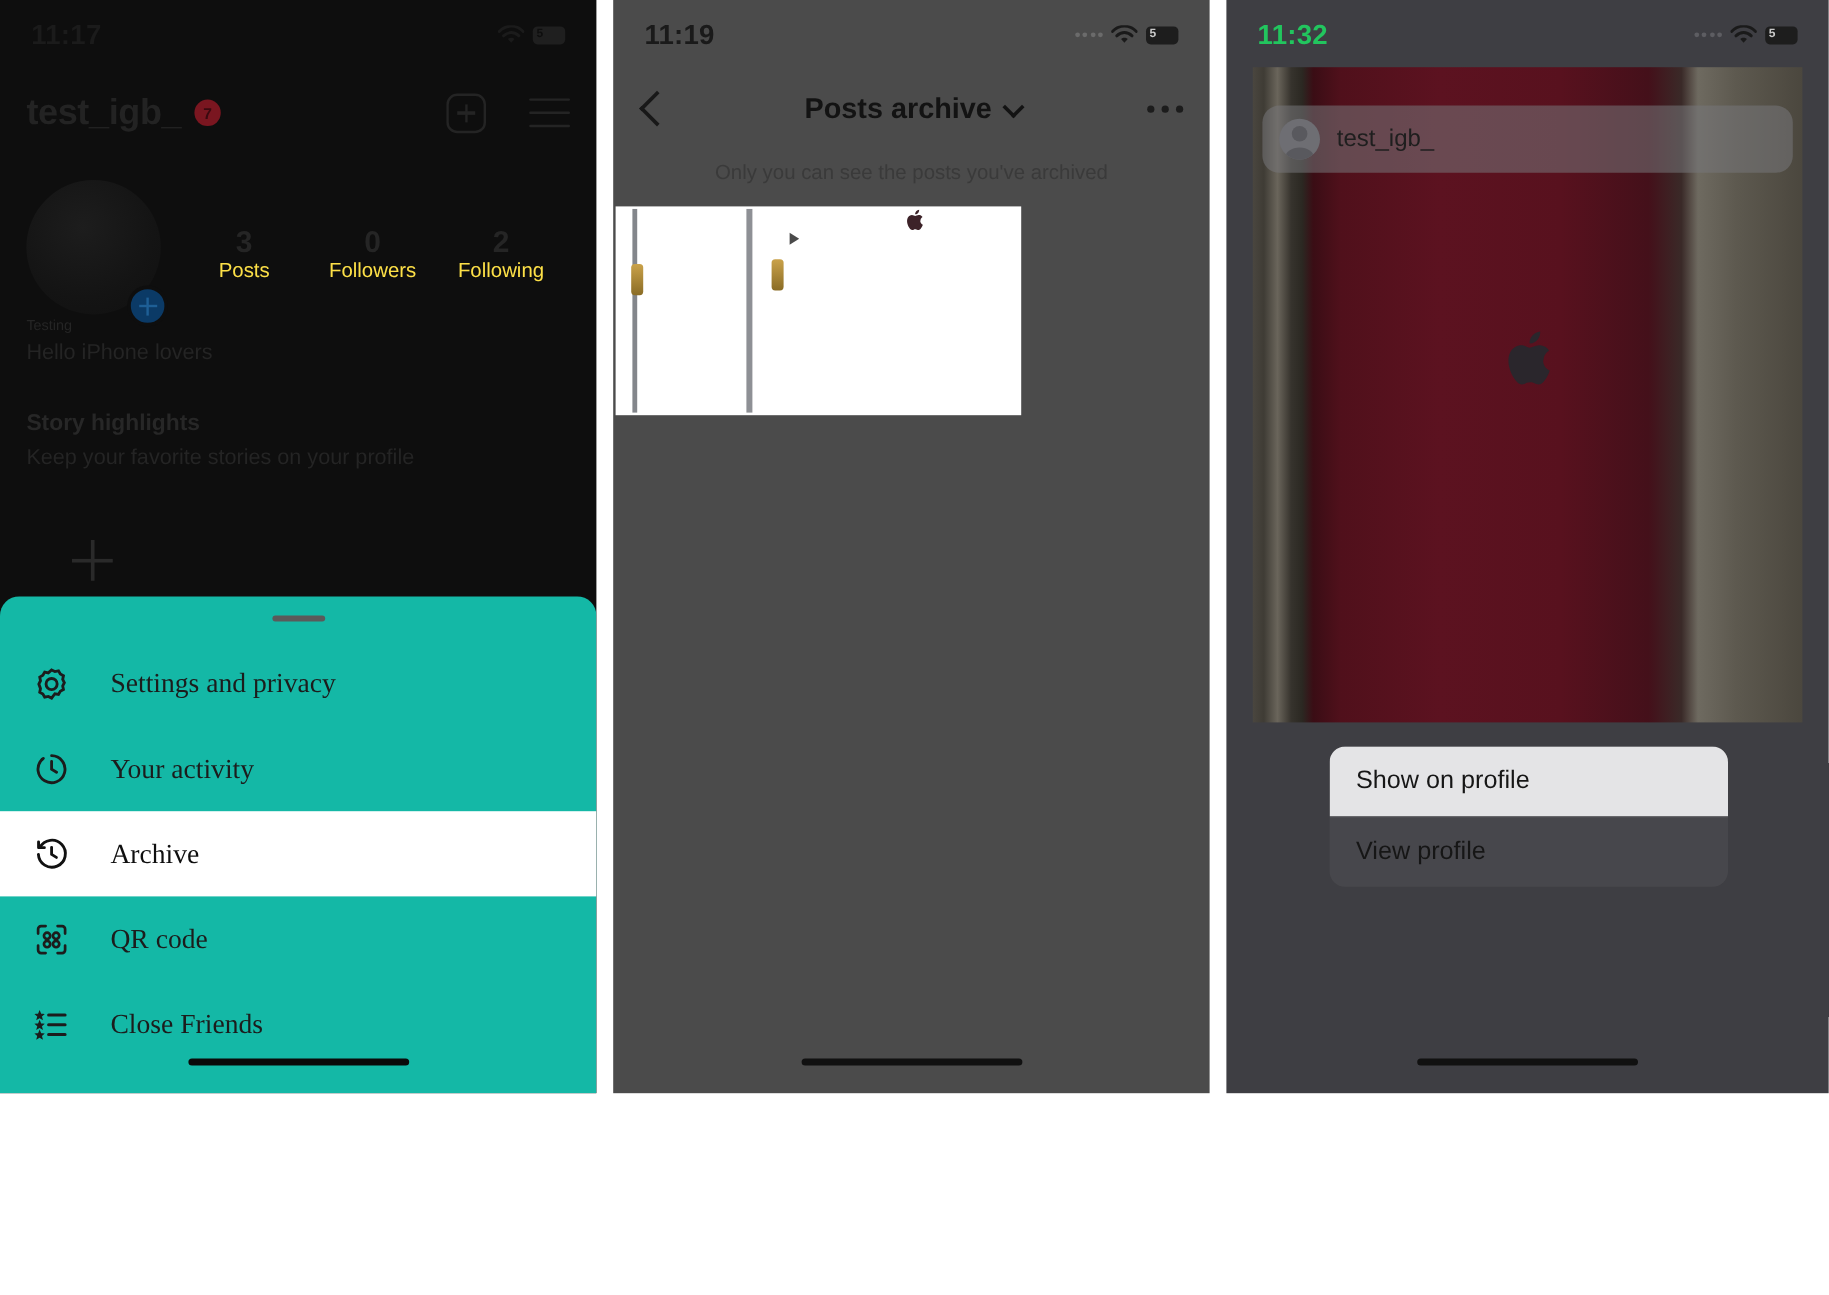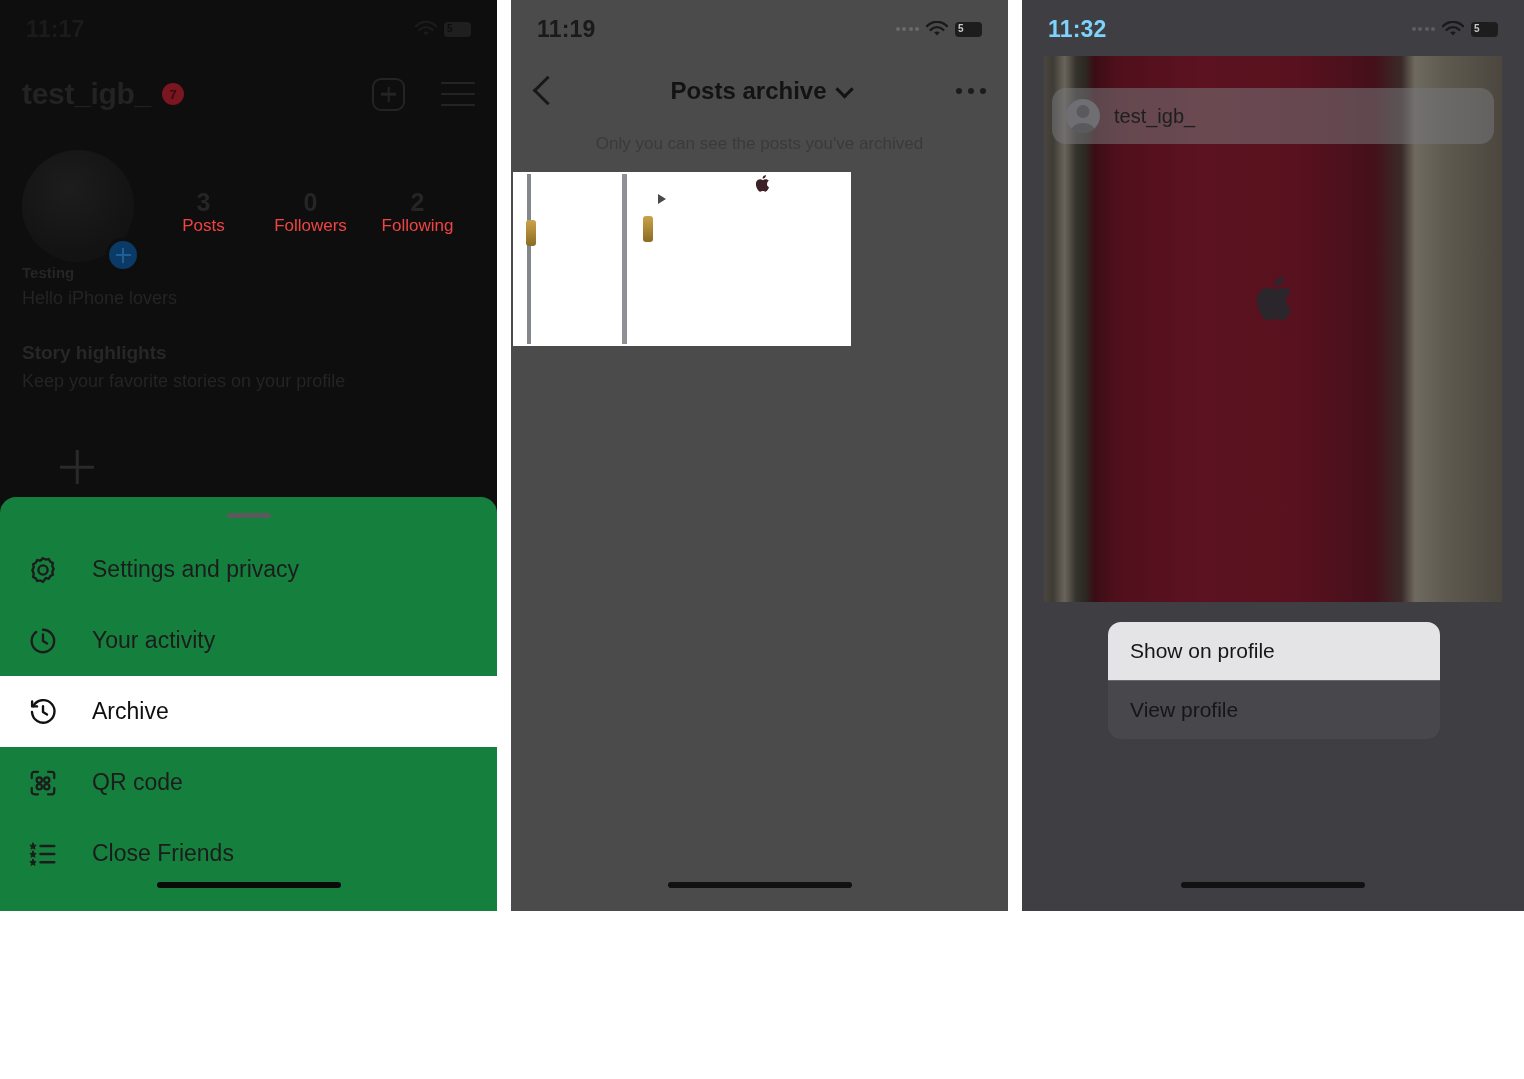--- a/index.html
+++ b/index.html
@@ -63,21 +63,21 @@
   .p1 .batt { background: #1f1f1f; }
   .p1 .batt span { color: #0e0e0e; }
 
   
   .p2 .sb-time { color: #1a1a1a; }
   .p2 .sb-dots i { background: #6b6b6b; }
   .p2 .batt { background: #1d1d1d; }
   .p2 .batt span { color: #c9c9c9; }
 
   
-  .p3 .sb-time { color: #7dd3fc; }
+  .p3 .sb-time { color: #22c55e; }
   .p3 .sb-dots i { background: #5d5d62; }
   .p3 .batt { background: #1d1d1d; }
   .p3 .batt span { color: #c9c9c9; }
 
   
   .p1-dim { position: absolute; inset: 0; }
   .profile-head {
     position: absolute; top: 66px; left: 0; right: 0;
     display: flex; align-items: center; padding: 0 22px;
     height: 56px;
@@ -120,43 +120,44 @@
     display: flex; align-items: center; justify-content: center;
   }
   .avatar-plus::before, .avatar-plus::after {
     content: ""; position: absolute; background: #1e5f96;
   }
   .avatar-plus::before { width: 15px; height: 2.6px; }
   .avatar-plus::after { height: 15px; width: 2.6px; }
   .stats { margin-left: auto; display: flex; gap: 0; padding-right: 4px; }
   .stat { width: 107px; text-align: center; }
   .stat .num { font-size: 25px; font-weight: bold; color: #252525; line-height: 1.15; }
-  .stat .lbl { font-size: 17px; color: #ef4444; }
+  .stat .lbl { font-size: 17px; color: #fde047; }
 
   .bio { position: absolute; top: 262px; left: 22px; right: 22px; }
-  .bio .name { font-size: 15px; font-weight: bold; color: #252525; line-height: 1.5; }
+  .bio .name { font-size: 12px; font-weight: normal; color: #252525; line-height: 1.5; }
   .bio .txt { font-size: 18px; color: #242424; line-height: 1.45; }
 
   .hl-sec { position: absolute; top: 342px; left: 22px; right: 22px; }
   .hl-title { font-size: 19px; font-weight: bold; color: #272727; }
   .hl-sub { font-size: 18px; color: #242424; margin-top: 7px; }
   .hl-add {
     position: absolute; top: 108px; left: 38px;
     width: 34px; height: 34px;
   }
   .hl-add::before, .hl-add::after { content: ""; position: absolute; background: #2a2a2a; }
   .hl-add::before { left: 0; right: 0; top: 50%; height: 2.5px; transform: translateY(-50%); }
   .hl-add::after { top: 0; bottom: 0; left: 50%; width: 2.5px; transform: translateX(-50%); }
 
   
   .sheet {
     position: absolute; left: 0; right: 0; bottom: 0; top: 497px;
-    background: #15803d;
+    background: #14b8a6;
     border-radius: 16px 16px 0 0;
     z-index: 20;
+    font-family: Liberation Serif, serif;
   }
   .sheet-handle {
     width: 44px; height: 5px; border-radius: 3px; background: #5a5a5a;
     margin: 16px auto 0;
   }
   .menu { margin-top: 16px; }
   .menu-item {
     height: 71px; display: flex; align-items: center;
     padding: 0 24px; gap: 30px;
   }

